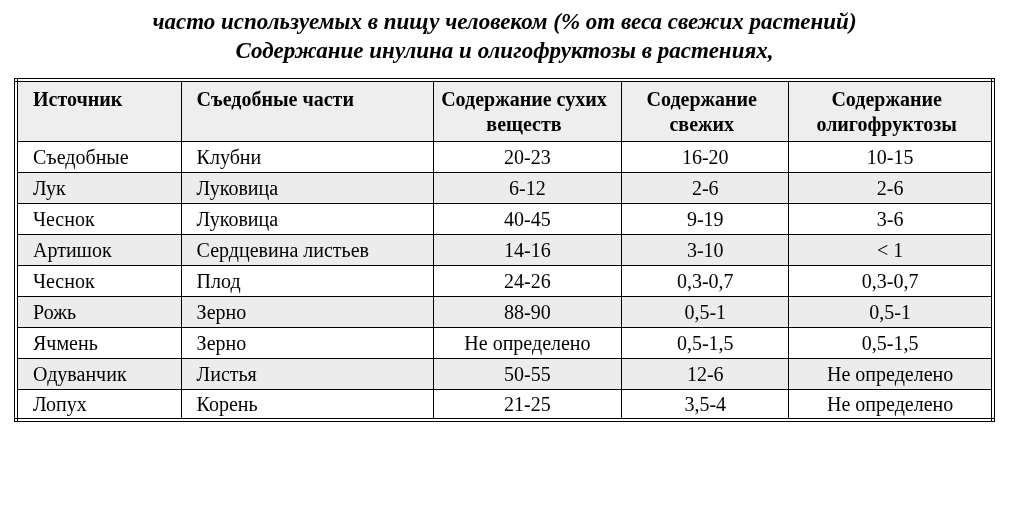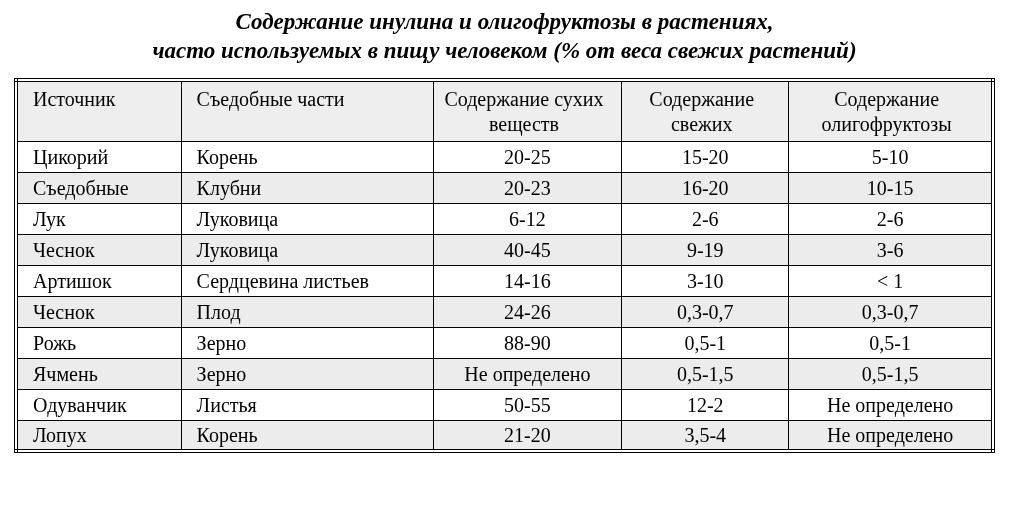--- a/index.html
+++ b/index.html
@@ -33,21 +33,21 @@
     table-layout:fixed;
   }
   th,td{
     border:1px solid var(--border-color);
     font-size:20px;
     overflow:hidden;
     white-space:nowrap;
   }
   th{
     background:var(--header-bg);
-    font-weight:normal;
+    font-weight:bold;
     vertical-align:top;
     padding:5px 8px 4px 1px;
     line-height:1.25;
     height:61px;
     text-align:center;
     white-space:normal;
   }
   th.left{text-align:left;padding-left:15px;}
   td{
     height:31px;
@@ -59,49 +59,42 @@
   td.left{text-align:left;padding-left:15px;}
   tbody tr:nth-child(even){background:var(--row-alt-bg);}
   tbody tr:nth-child(odd){background:#ffffff;}
 </style>
 </head>
 <body>
 
 <div class="page">
 
   <div class="title">
+    <div>часто используемых в пищу человеком (% от веса свежих растений)</div>
     <div>Содержание инулина и олигофруктозы в растениях,</div>
-    <div>часто используемых в пищу человеком (% от веса свежих растений)</div>
   </div>
 
   <table class="data-table">
     <colgroup>
       <col style="width:16.9%">
       <col style="width:25.8%">
       <col style="width:19.3%">
       <col style="width:17.1%">
       <col style="width:20.9%">
     </colgroup>
     <thead>
       <tr>
         <th class="left">Источник</th>
         <th class="left">Съедобные части</th>
         <th>Содержание сухих веществ</th>
         <th>Содержание свежих</th>
         <th>Содержание олигофруктозы</th>
       </tr>
     </thead>
     <tbody>
-      <tr>
-        <td class="left">Цикорий</td>
-        <td class="left">Корень</td>
-        <td>20-25</td>
-        <td>15-20</td>
-        <td>5-10</td>
-      </tr>
       <tr>
         <td class="left">Съедобные</td>
         <td class="left">Клубни</td>
         <td>20-23</td>
         <td>16-20</td>
         <td>10-15</td>
       </tr>
       <tr>
         <td class="left">Лук</td>
         <td class="left">Луковица</td>
@@ -141,26 +134,26 @@
         <td class="left">Ячмень</td>
         <td class="left">Зерно</td>
         <td>Не определено</td>
         <td>0,5-1,5</td>
         <td>0,5-1,5</td>
       </tr>
       <tr>
         <td class="left">Одуванчик</td>
         <td class="left">Листья</td>
         <td>50-55</td>
-        <td>12-2</td>
+        <td>12-6</td>
         <td>Не определено</td>
       </tr>
       <tr>
         <td class="left">Лопух</td>
         <td class="left">Корень</td>
-        <td>21-20</td>
+        <td>21-25</td>
         <td>3,5-4</td>
         <td>Не определено</td>
       </tr>
     </tbody>
   </table>
 
 </div>
 
 </body></html>

